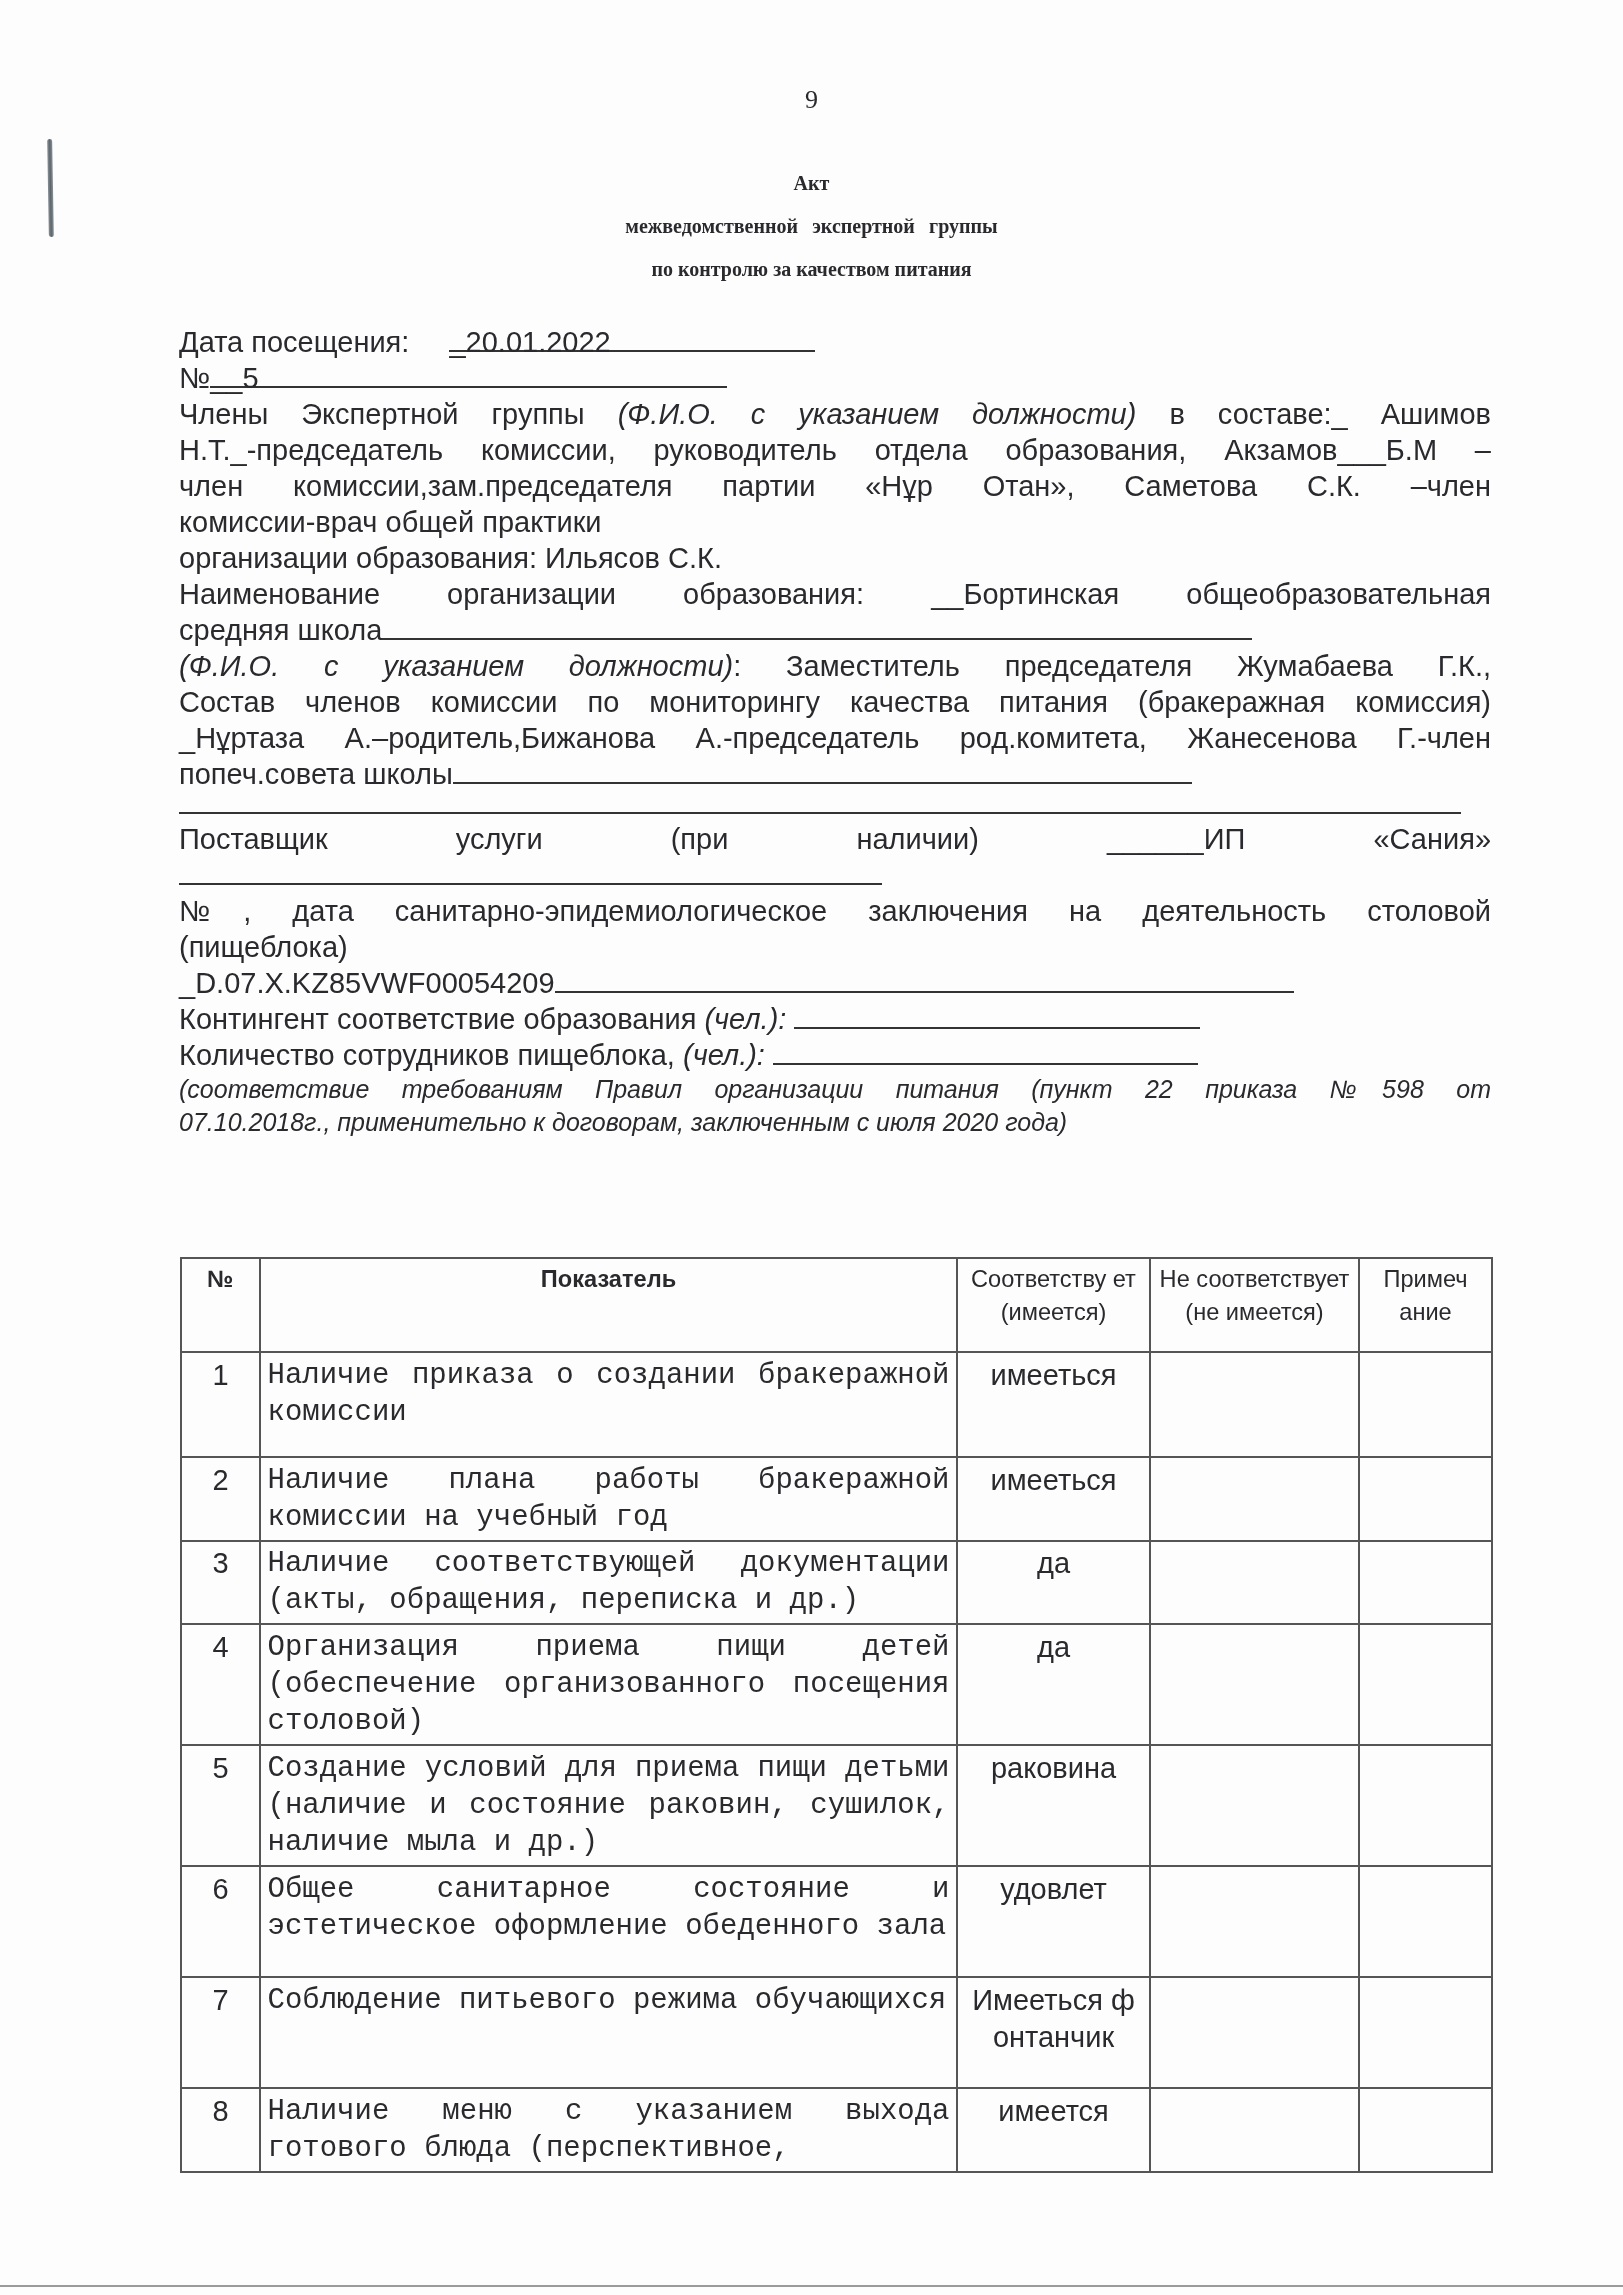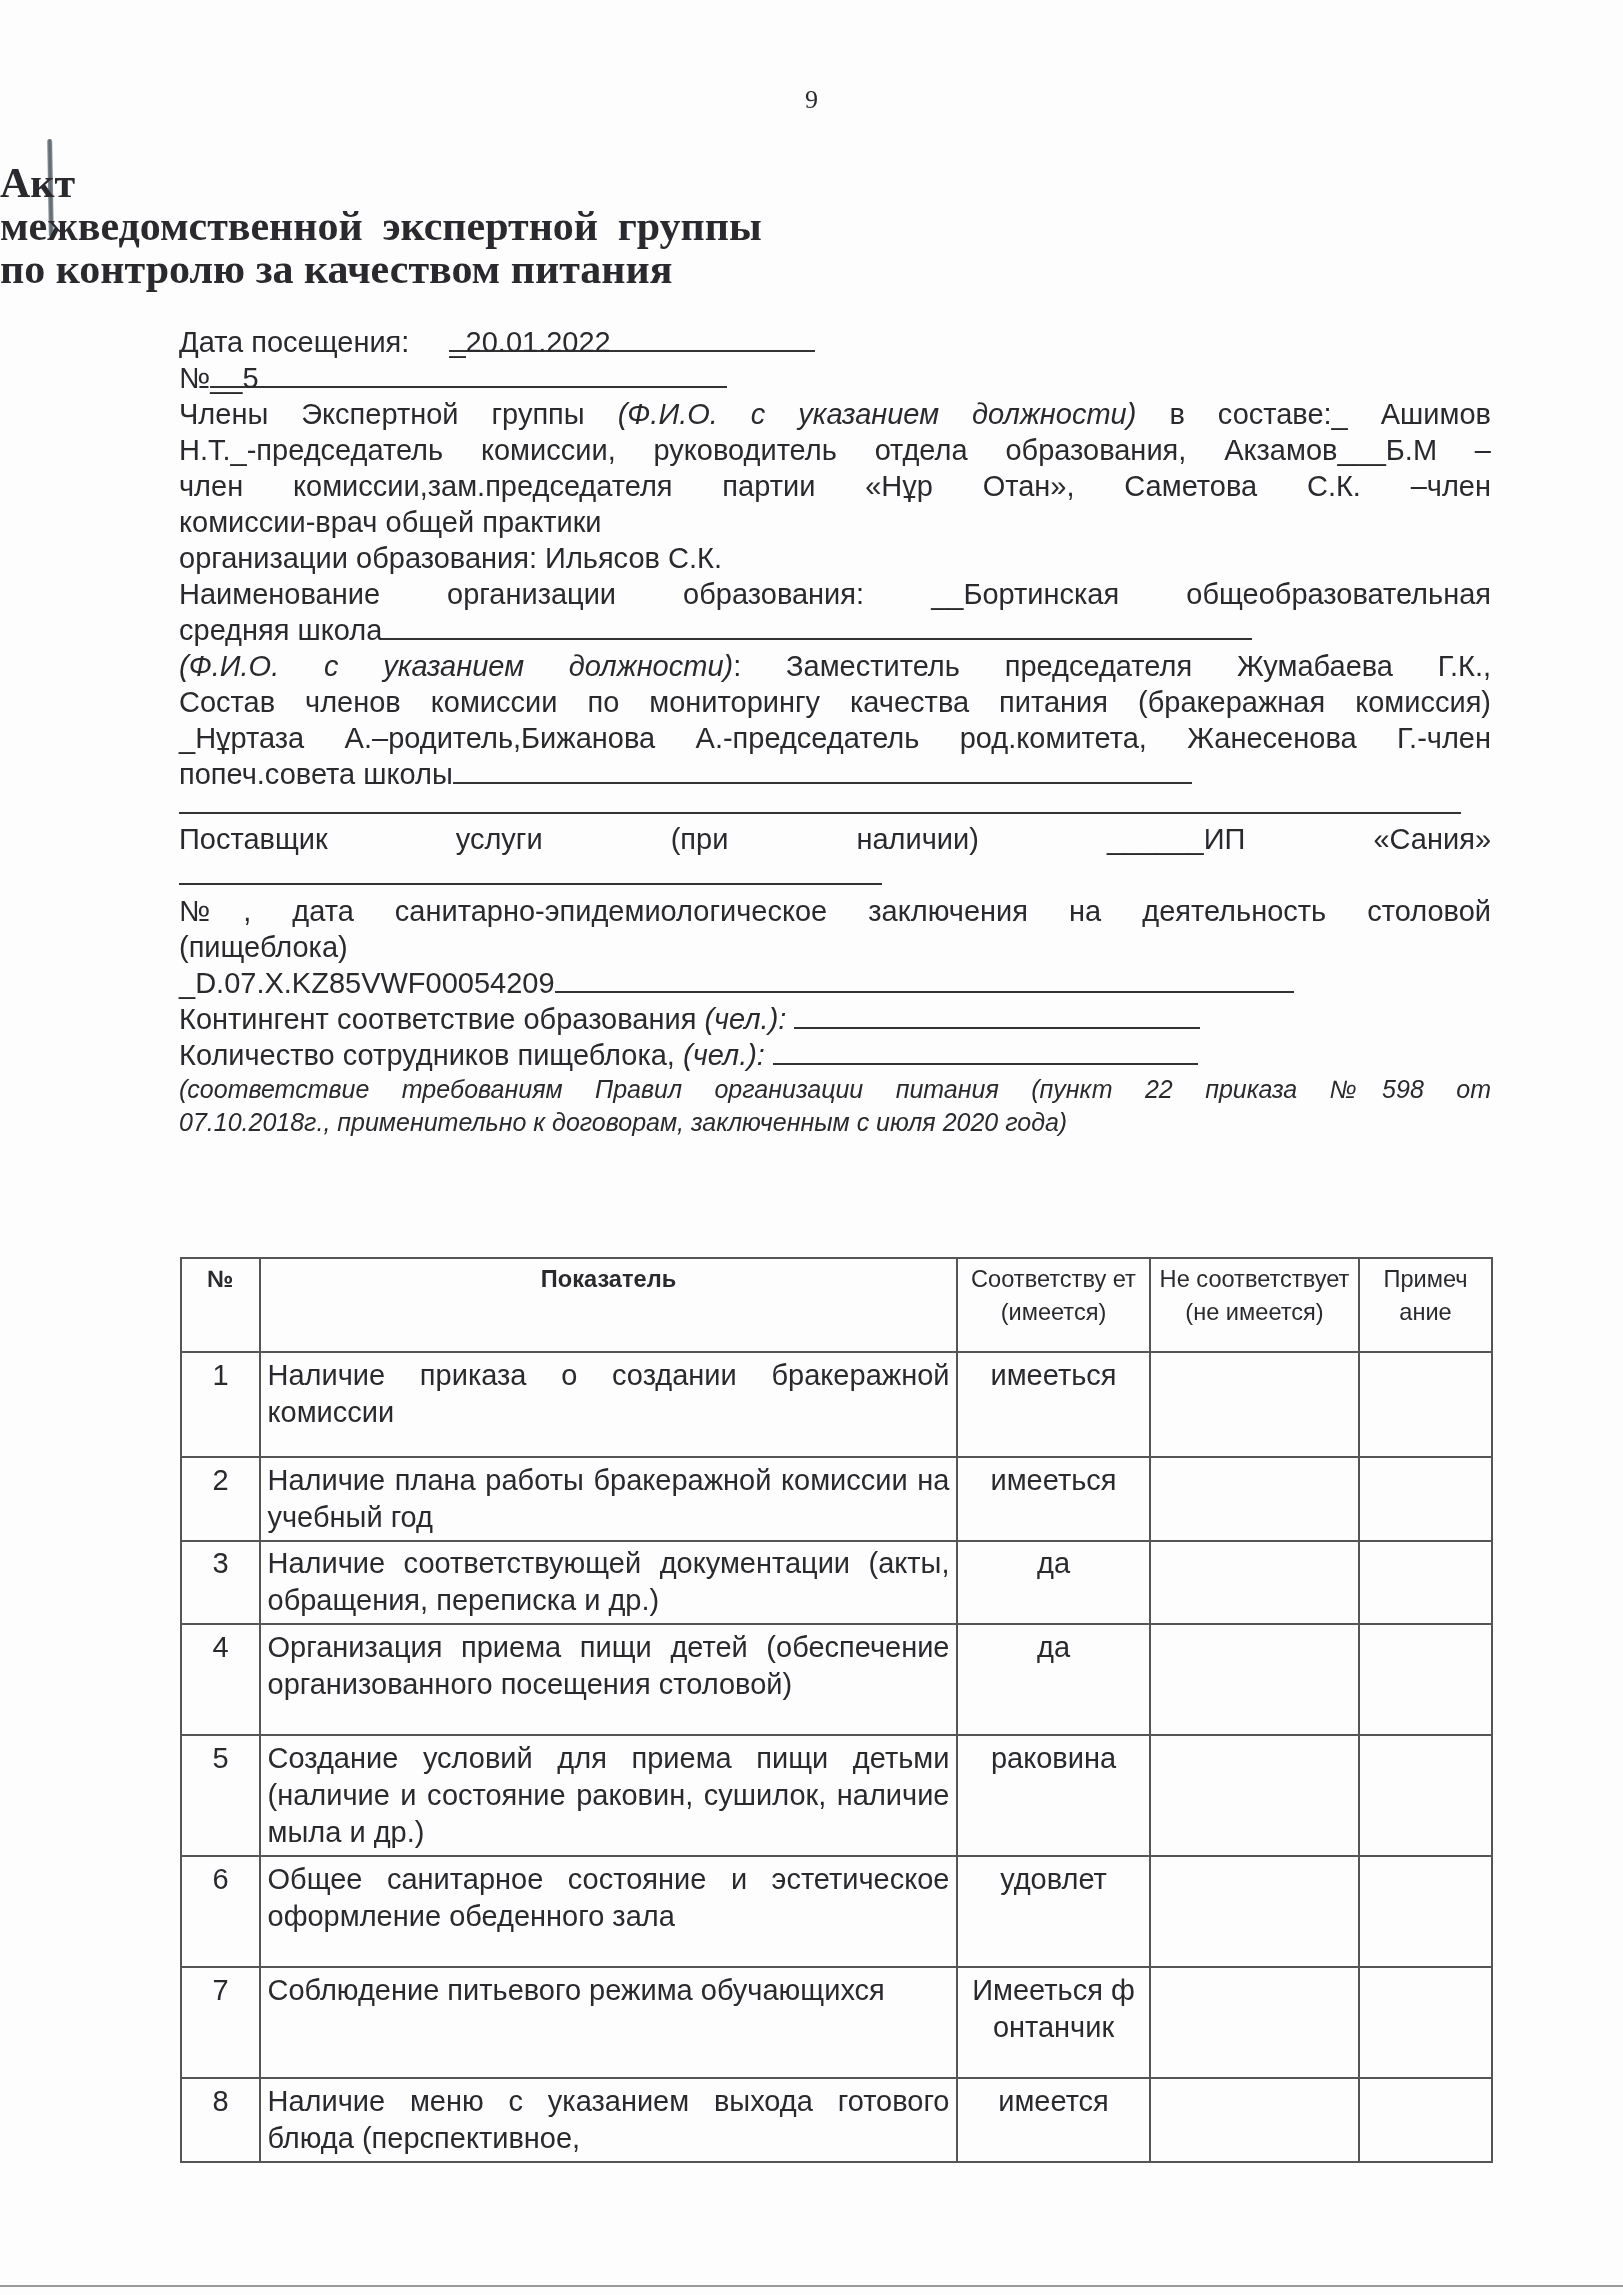--- a/index.html
+++ b/index.html
@@ -11,22 +11,22 @@
     .staple {
       position: absolute; left: 48px; top: 139px; width: 5.2px; height: 98px;
       background: linear-gradient(90deg, #8a9298, #5d666c, #8a9298);
       border-radius: 2.6px; transform: rotate(-1deg);
     }
     .page-num {
       position: absolute; top: 85px; left: 0; width: 1623px; text-align: center;
       font-family: "Liberation Serif", serif; font-size: 26px;
     }
     .title {
-      position: absolute; top: 162px; left: 0; width: 1623px; 
-      font-family: "Liberation Serif", serif; font-weight: bold; font-size: 42px; line-height: 43px;
+      position: absolute; top: 162px; left: 0; width: 1623px; text-align: center;
+      font-family: "Liberation Serif", serif; font-weight: bold; font-size: 20px; line-height: 43px;
     }
     .title .wide { word-spacing: 9.2px; }
     .body-text {
       position: absolute; left: 179px; top: 324px; width: 1312px;
       font-size: 29px; line-height: 36px;
     }
     .line { display: block; white-space: nowrap; }
     .just { display: block; text-align: justify; text-align-last: justify; white-space: normal; }
     .it { font-style: italic; }
     .u { display: inline-block; border-bottom: 2.6px solid #333; height: 26px; vertical-align: baseline; }
@@ -36,21 +36,21 @@
       position: absolute; left: 180px; top: 1257px; width: 1311px;
       border-collapse: collapse; table-layout: fixed;
       font-size: 29px; line-height: 37px;
     }
     table.grid th, table.grid td {
       border: 2px solid #555; vertical-align: top; padding: 3.9px 6.5px;
     }
     table.grid th { font-weight: normal; font-size: 23.6px; line-height: 33px; text-align: center; height: 84px; }
     table.grid th.bold { font-weight: bold; }
     td.num { text-align: center; }
-    td.ind { text-align: justify; }
+    td.ind { text-align: justify; font-family: Liberation Mono, monospace; }
     td.val { text-align: center; word-break: break-all; }
     .bottom-rule { position: absolute; left: 0; top: 2285px; width: 1623px; height: 2px; background: #9a9a9a; }
   </style>
 </head>
 <body>
 
 <div class="staple"></div>
 
 <div class="page-num">9</div>
 

